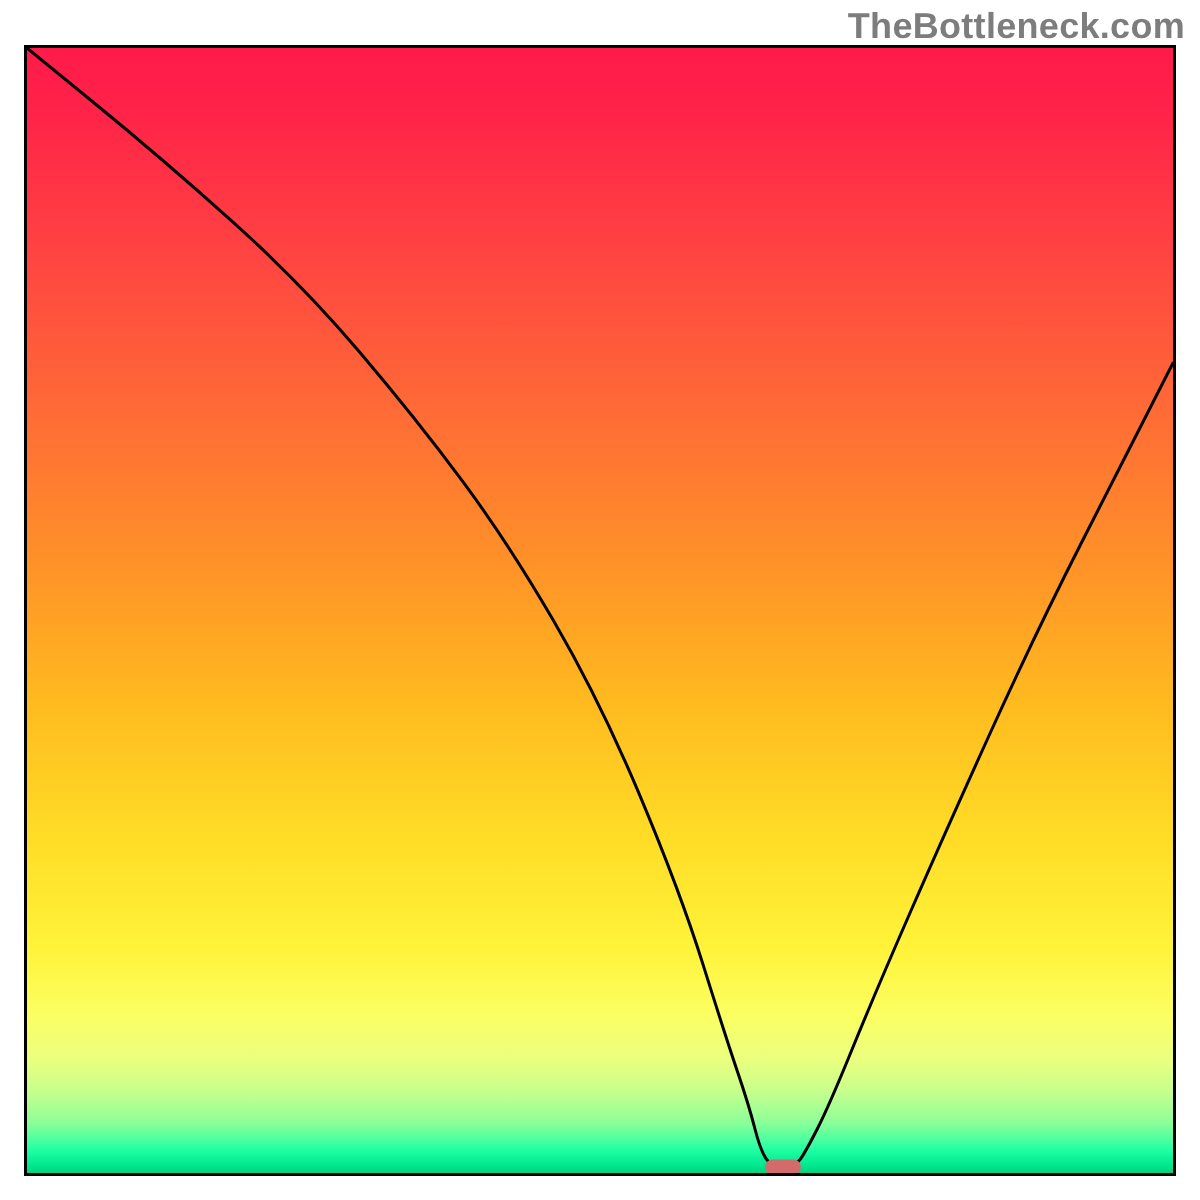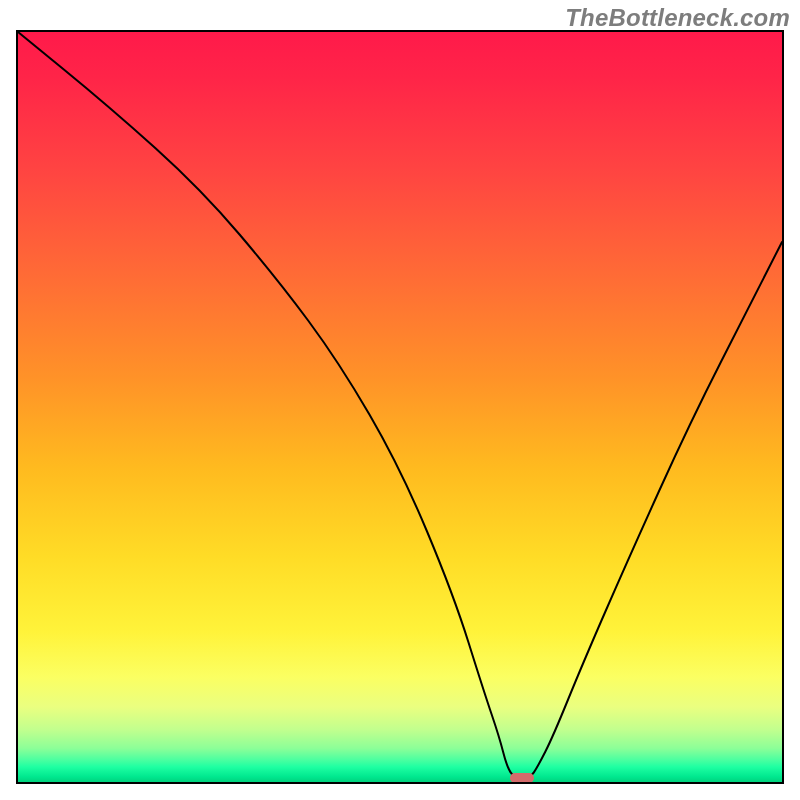--- a/index.html
+++ b/index.html
@@ -8,21 +8,20 @@
     width: 800px;
     height: 800px;
     overflow: hidden;
     background: #fff;
     font-family: Arial, Helvetica, sans-serif;
   }
   .wrap {
     position: relative;
     width: 800px;
     height: 700px;
-    font-style: italic;
   }
   .watermark {
     position: absolute;
     top: 4px;
     right: 10px;
     font-size: 24px;
     font-weight: 600;
     color: #7d7d7d;
     letter-spacing: 0.2px;
     z-index: 5;

